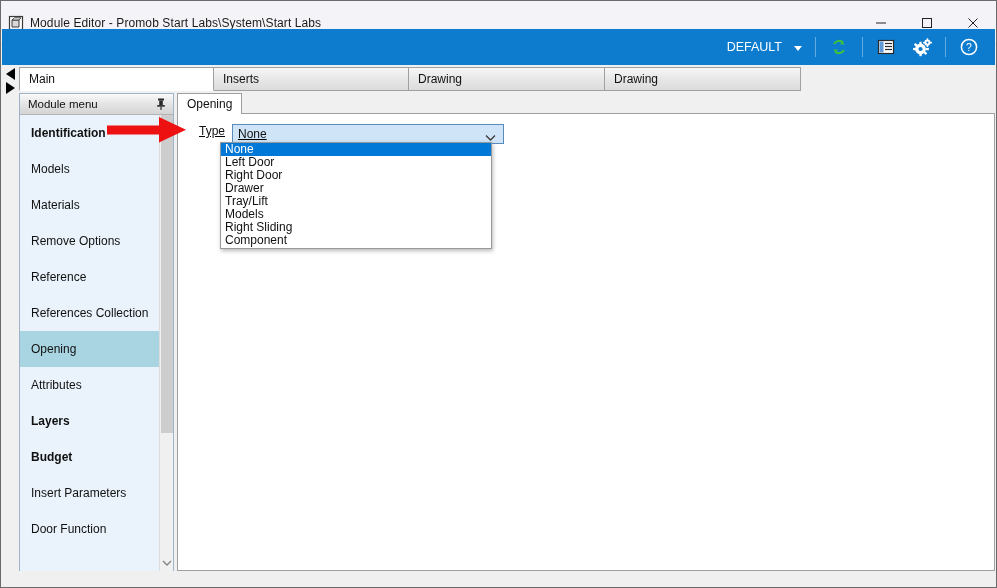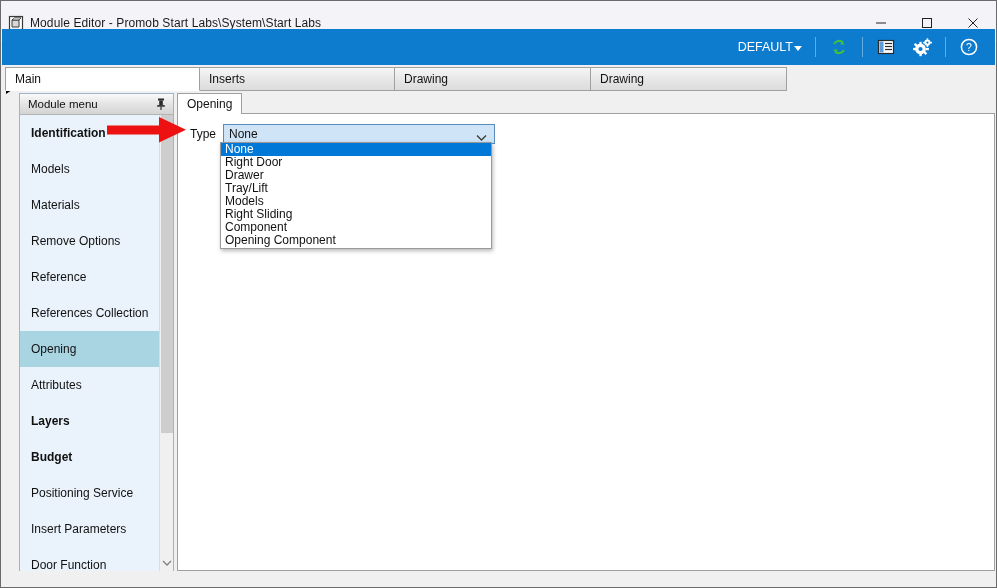--- a/index.html
+++ b/index.html
@@ -46,21 +46,21 @@
 
   
   .ribbon {
     position: absolute; left: 1px; top: 28px;
     width: 993px; height: 36px;
     background: #0d7bce;
     display: flex; align-items: center; justify-content: flex-end;
   }
   .ribbon-default {
     color: #ffffff; font-size: 12.5px;
-    display: flex; align-items: center; gap: 1px;
+    display: flex; align-items: center; gap: 12px;
     margin-right: 2px;
   }
   .caret-down {
     width: 0; height: 0;
     border-left: 4px solid transparent;
     border-right: 4px solid transparent;
     border-top: 5px solid #ffffff;
     margin-top: 2px;
   }
   .rb-sep {
@@ -87,21 +87,21 @@
   .tri {
     width: 0; height: 0;
     border-top: 6px solid transparent;
     border-bottom: 6px solid transparent;
   }
   .tri-left { border-right: 9px solid #000; margin-bottom: 2px; }
   .tri-right { border-left: 9px solid #000; }
 
   
   .tabstrip {
-    position: absolute; left: 4px; top: 66px;
+    position: absolute; left: 18px; top: 66px;
     width: 880px; height: 24px;
     display: flex;
   }
   .tab {
     height: 24px;
     background: linear-gradient(to bottom, #f6f6f6 0%, #e6e6e6 55%, #dcdcdc 100%);
     border: 1px solid #a0a0a0;
     border-left: none;
     display: flex; align-items: center;
     padding-left: 9px;
@@ -182,22 +182,22 @@
     background: #fff;
   }
   .content-panel {
     position: absolute; left: 176px; top: 113px;
     width: 818px; height: 457px;
     background: #ffffff;
     border: 1px solid #a0a0a0;
     border-top: none;
   }
   .row-type {
-    position: absolute; left: 4px; top: 10px;
-    display: flex; align-items: center;
+    position: absolute; left: 13px; top: 10px;
+    display: flex;  text-decoration: underline;
   }
   .label-type {
     font-size: 12px; color: #111;
     width: 34px; text-align: right;
     margin-right: 7px;
   }
   .combo {
     position: relative;
     width: 272px; height: 20px;
     background: #cfe4f7;
@@ -387,23 +387,20 @@
       <div class="menu-item">
           <span>Attributes</span>
         </div>
       <div class="menu-item bold">
           <span>Layers</span>
         </div>
       <div class="menu-item bold">
           <span>Budget</span>
         </div>
       <div class="menu-item">
-          <span>Positioning Service</span>
-        </div>
-      <div class="menu-item">
           <span>Insert Parameters</span>
         </div>
       <div class="menu-item">
           <span>Door Function</span>
         </div>
 
       <div class="side-scrollbar">
         <div class="side-thumb"></div>
         <div class="scroll-arrow-down">
           <svg width="10" height="8" viewBox="0 0 10 8">
@@ -429,27 +426,27 @@
           <svg width="11" height="8" viewBox="0 0 11 8">
               <path d="M1 1.5 L5.5 6 L10 1.5" fill="none" stroke="#3b3b3b" stroke-width="1.3"></path>
             </svg>
         </span>
       </div>
     </div>
   </div>
 
   <div class="dropdown">
     <div class="dd-item selected"><span>None</span></div>
+    <div class="dd-item"><span>Left Door</span></div>
     <div class="dd-item"><span>Right Door</span></div>
     <div class="dd-item"><span>Drawer</span></div>
     <div class="dd-item"><span>Tray/Lift</span></div>
     <div class="dd-item"><span>Models</span></div>
     <div class="dd-item"><span>Right Sliding</span></div>
     <div class="dd-item"><span>Component</span></div>
-    <div class="dd-item"><span>Opening Component</span></div>
   </div>
 
   <div class="red-arrow">
     <svg width="80" height="28" viewBox="0 0 80 28">
       <path d="M0 9.5 L52 9.5 L52 1 L79 13.8 L52 26.5 L52 18.5 L0 18.5 Z" fill="#ee1111"></path>
     </svg>
   </div>
 
 </div>
 

